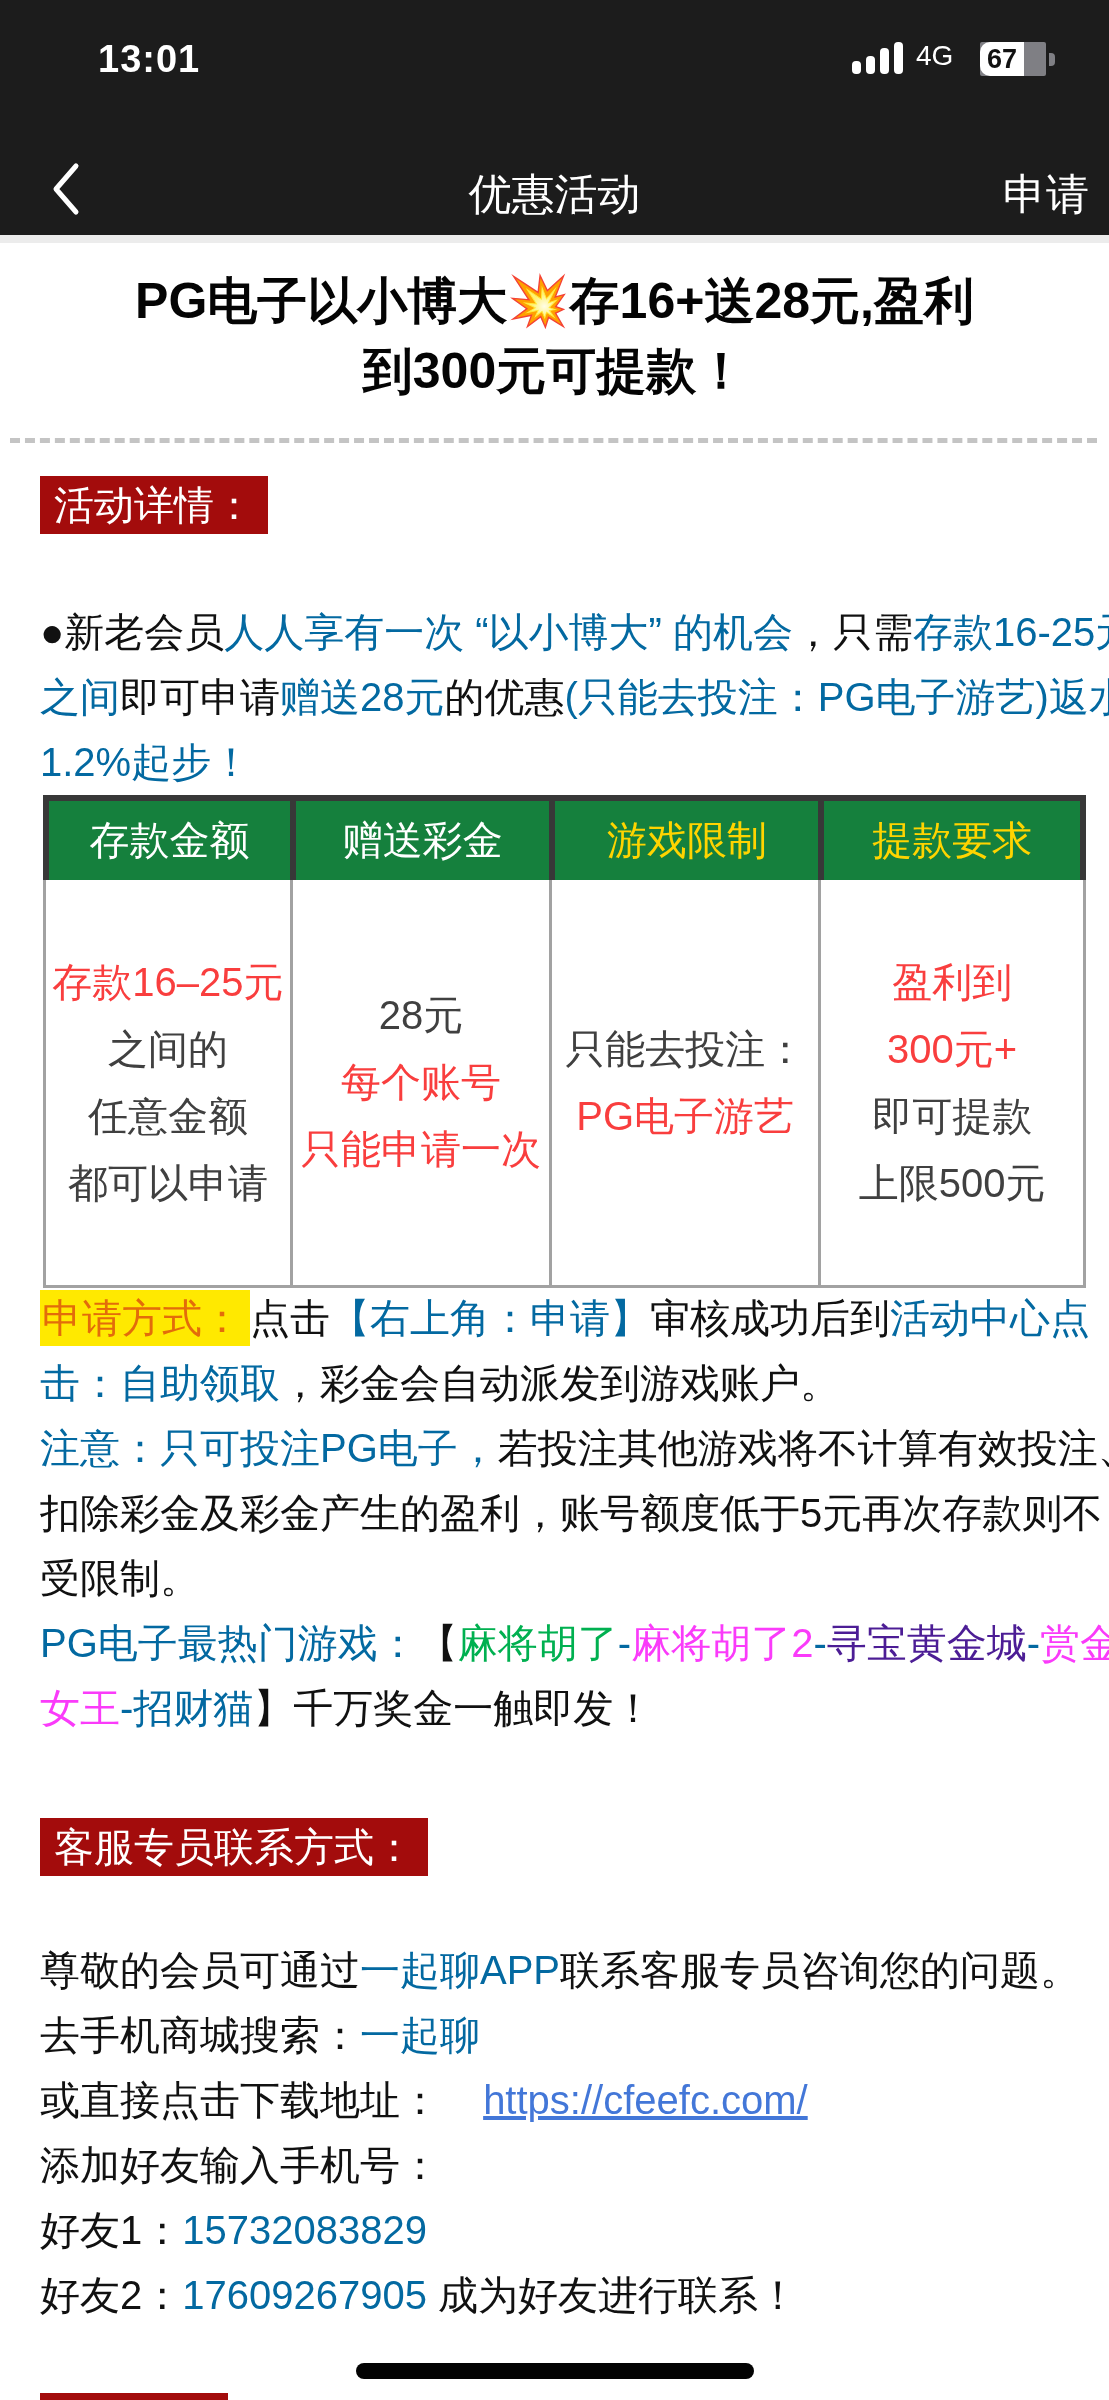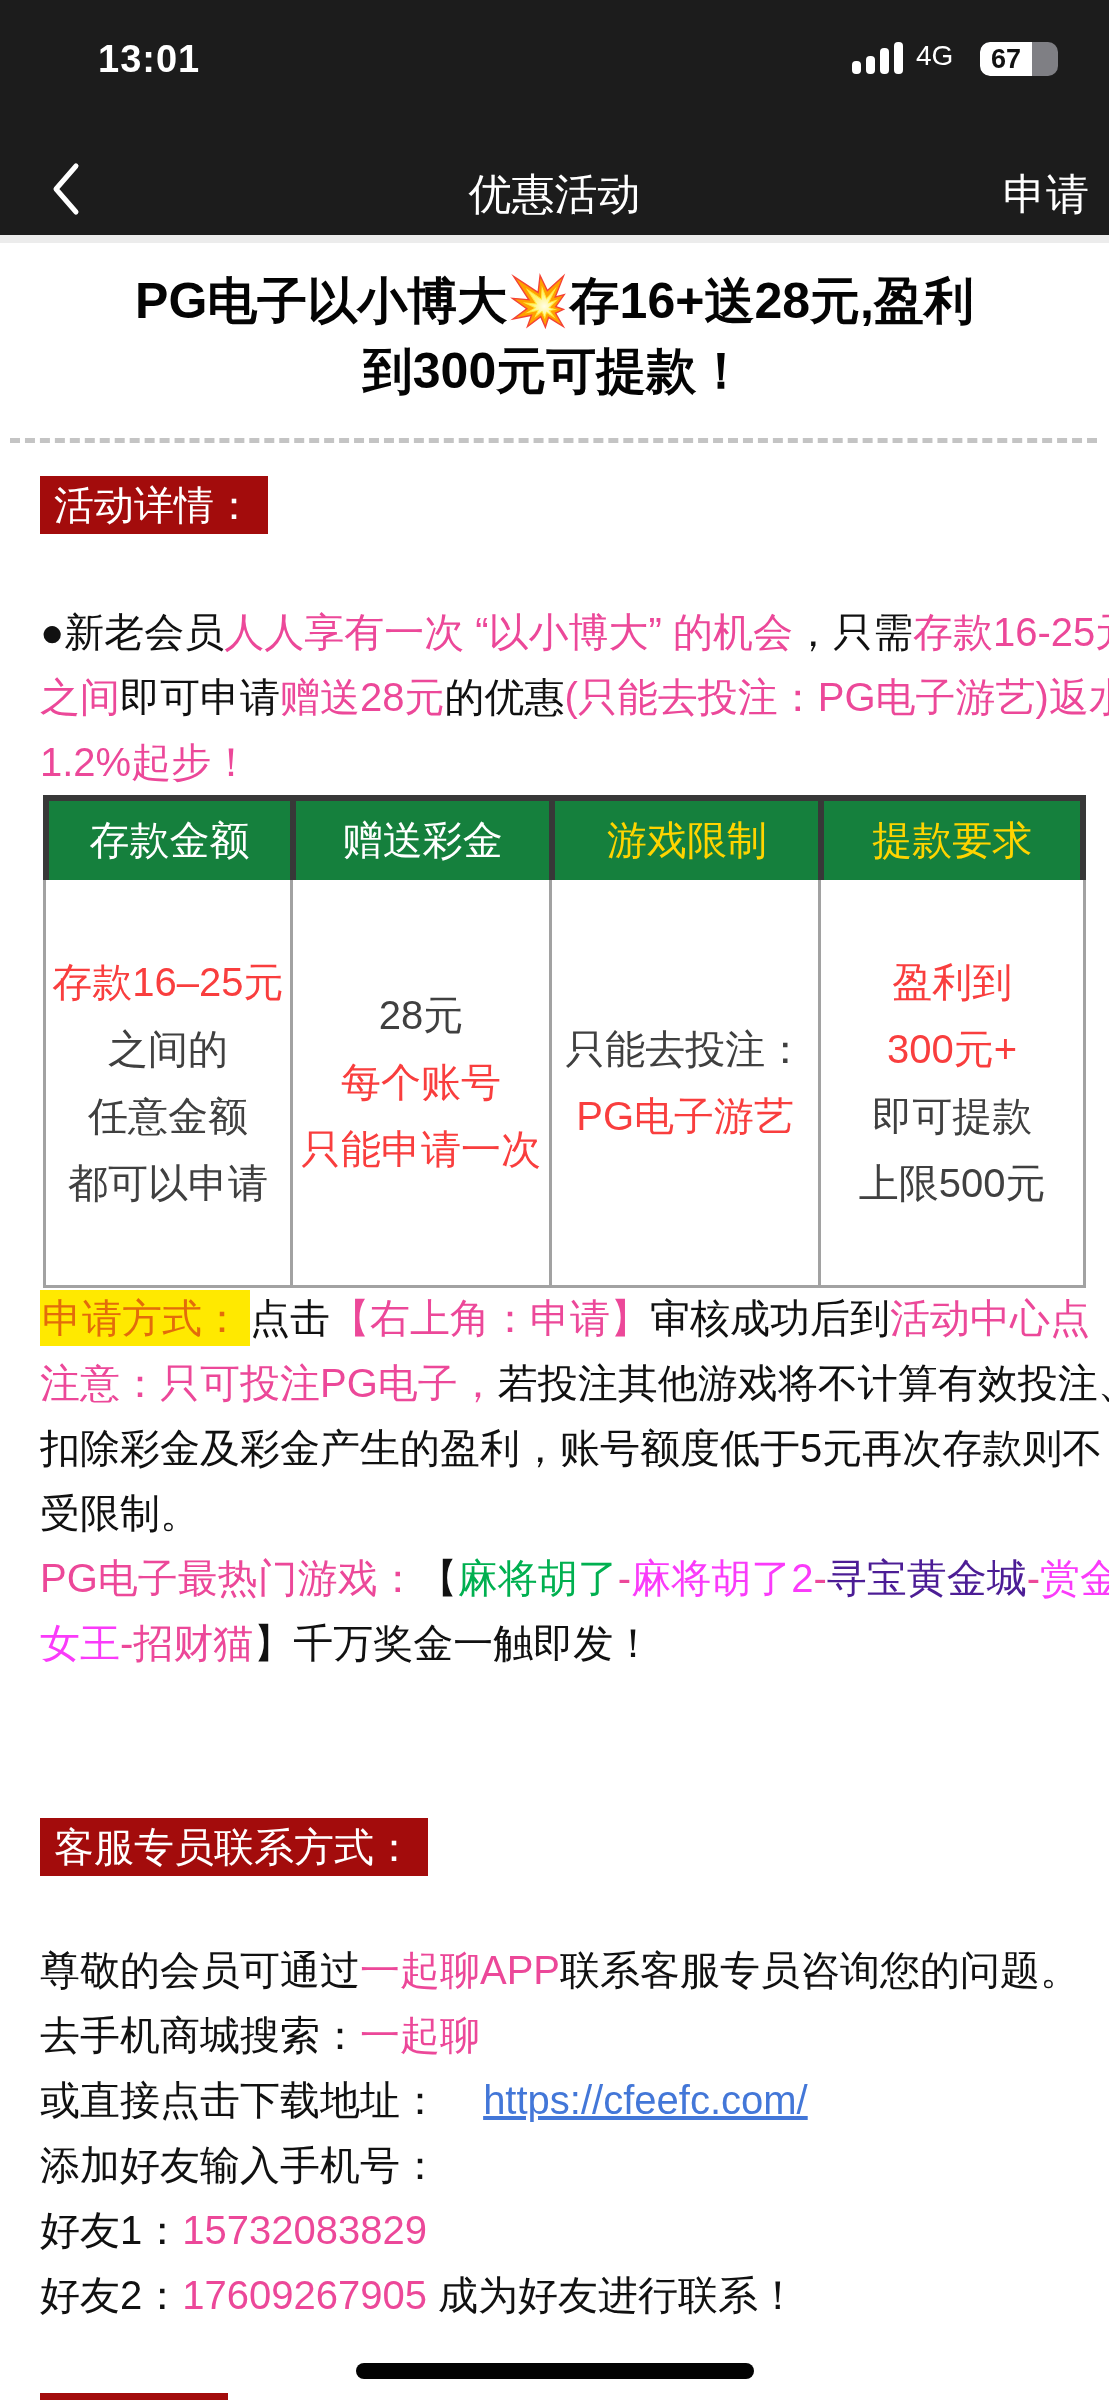--- a/index.html
+++ b/index.html
@@ -5,21 +5,21 @@
   html,body{margin:0;padding:0;background:#666;}
   .screen{position:relative;width:1109px;height:2400px;background:#fff;overflow:hidden;
     font-family:"Liberation Sans","DejaVu Sans",sans-serif;color:#111;}
   
   .topbar{position:absolute;left:0;top:0;width:1109px;height:235px;background:#1c1c1c;}
   .hairline{position:absolute;left:0;top:235px;width:1109px;height:8px;background:#ececec;}
   .time{position:absolute;left:98px;top:38px;font-size:38px;font-weight:700;color:#fff;letter-spacing:1px;}
   .sigwrap{position:absolute;left:852px;top:42px;width:52px;height:32px;}
   .sigbar{position:absolute;bottom:0;width:9px;background:#fff;border-radius:4px;}
   .net4g{position:absolute;left:916px;top:40px;font-size:28px;color:#fff;font-weight:500;}
-  .batt{position:absolute;left:980px;top:42px;width:78px;height:34px;border-radius:10px;background:#7f7f84;overflow:hidden;}
+  .batt{position:absolute;left:980px;top:42px;width:66px;height:34px;border-radius:2px;background:#7f7f84;overflow:hidden;}
   .batt-fill{position:absolute;left:0;top:0;height:34px;background:#fff;border-radius:10px 0 0 10px;
     display:flex;align-items:center;justify-content:center;font-size:27px;font-weight:700;color:#111;}
   .batt-tip{position:absolute;left:1049px;top:53px;width:6px;height:13px;background:#7f7f84;border-radius:0 4px 4px 0;}
   .backbtn{position:absolute;left:48px;top:160px;width:40px;height:60px;cursor:pointer;}
   .navtitle{position:absolute;left:0;right:0;top:166px;text-align:center;font-size:43px;color:#fff;}
   .navaction{position:absolute;right:20px;top:166px;font-size:43px;color:#fff;cursor:pointer;}
   
   .ptitle{position:absolute;left:20px;width:1069px;top:266px;text-align:center;
     font-size:50px;font-weight:700;line-height:70px;color:#040404;}
   .dashline{position:absolute;left:10px;top:438px;width:1087px;border-top:5px dashed #c4c4c4;}
@@ -28,21 +28,21 @@
   .badge1{top:476px;}
   .badge2{top:1818px;}
   .tblock .line,.tblock{font-size:40px;}
   .tblock{position:absolute;left:40px;width:1050px;}
   .line{height:65px;line-height:65px;white-space:nowrap;}
   .intro{top:600px;}
   .apply{top:1286px;}
   .contact{top:1938px;}
   
   .c-black{color:#111;}
-  .c-orange{color:#ec4899;}
+  .c-orange{color:#0369a1;}
   .c-red{color:#f93e3e;}
   .c-gray{color:#404040;}
   .c-green{color:#00b050;}
   .c-magenta{color:#fa3bfa;}
   .c-gamered{color:#4c1d95;}
   .c-link{color:#4377d8;text-decoration:underline;cursor:pointer;margin-left:32px;}
   .c-hl{background:#ffe900;color:#e36c0a;padding:6px 8px 6px 2px;}
   
   .ptable{position:absolute;left:43px;top:795px;width:1043px;}
   .thead{display:grid;grid-template-columns:1fr 1.05fr 1.09fr 1.06fr;gap:6px;
@@ -136,20 +136,21 @@
           <span class="c-red">盈利到</span>
           <span class="c-red">300元+</span>
           <span class="c-gray">即可提款</span>
           <span class="c-gray">上限500元</span>
         </div>
     </div>
   </div>
 
   <div class="tblock apply">
       <div class="line"><span class="c-hl">申请方式：</span><span class="c-black">点击</span><span class="c-orange">【右上角：申请】</span><span class="c-black">审核成功后到</span><span class="c-orange">活动中心点</span></div>
+      <div class="line"><span class="c-orange">击：自助领取</span><span class="c-black">，彩金会自动派发到游戏账户。</span></div>
       <div class="line"><span class="c-orange">注意：只可投注PG电子，</span><span class="c-black">若投注其他游戏将不计算有效投注、</span></div>
       <div class="line"><span class="c-black">扣除彩金及彩金产生的盈利，账号额度低于5元再次存款则不</span></div>
       <div class="line"><span class="c-black">受限制。</span></div>
       <div class="line"><span class="c-orange">PG电子最热门游戏：</span><span class="c-black">【</span><span class="c-green">麻将胡了</span><span class="c-orange">-</span><span class="c-magenta">麻将胡了2</span><span class="c-orange">-</span><span class="c-gamered">寻宝黄金城</span><span class="c-orange">-</span><span class="c-magenta">赏金</span></div>
       <div class="line"><span class="c-magenta">女王</span><span class="c-orange">-</span><span class="c-orange">招财猫</span><span class="c-black">】千万奖金一触即发！</span></div>
     </div>
 
   <div class="badge badge2">客服专员联系方式：</div>
   <div class="tblock contact">
       <div class="line"><span class="c-black">尊敬的会员可通过</span><span class="c-orange">一起聊APP</span><span class="c-black">联系客服专员咨询您的问题。</span></div>

